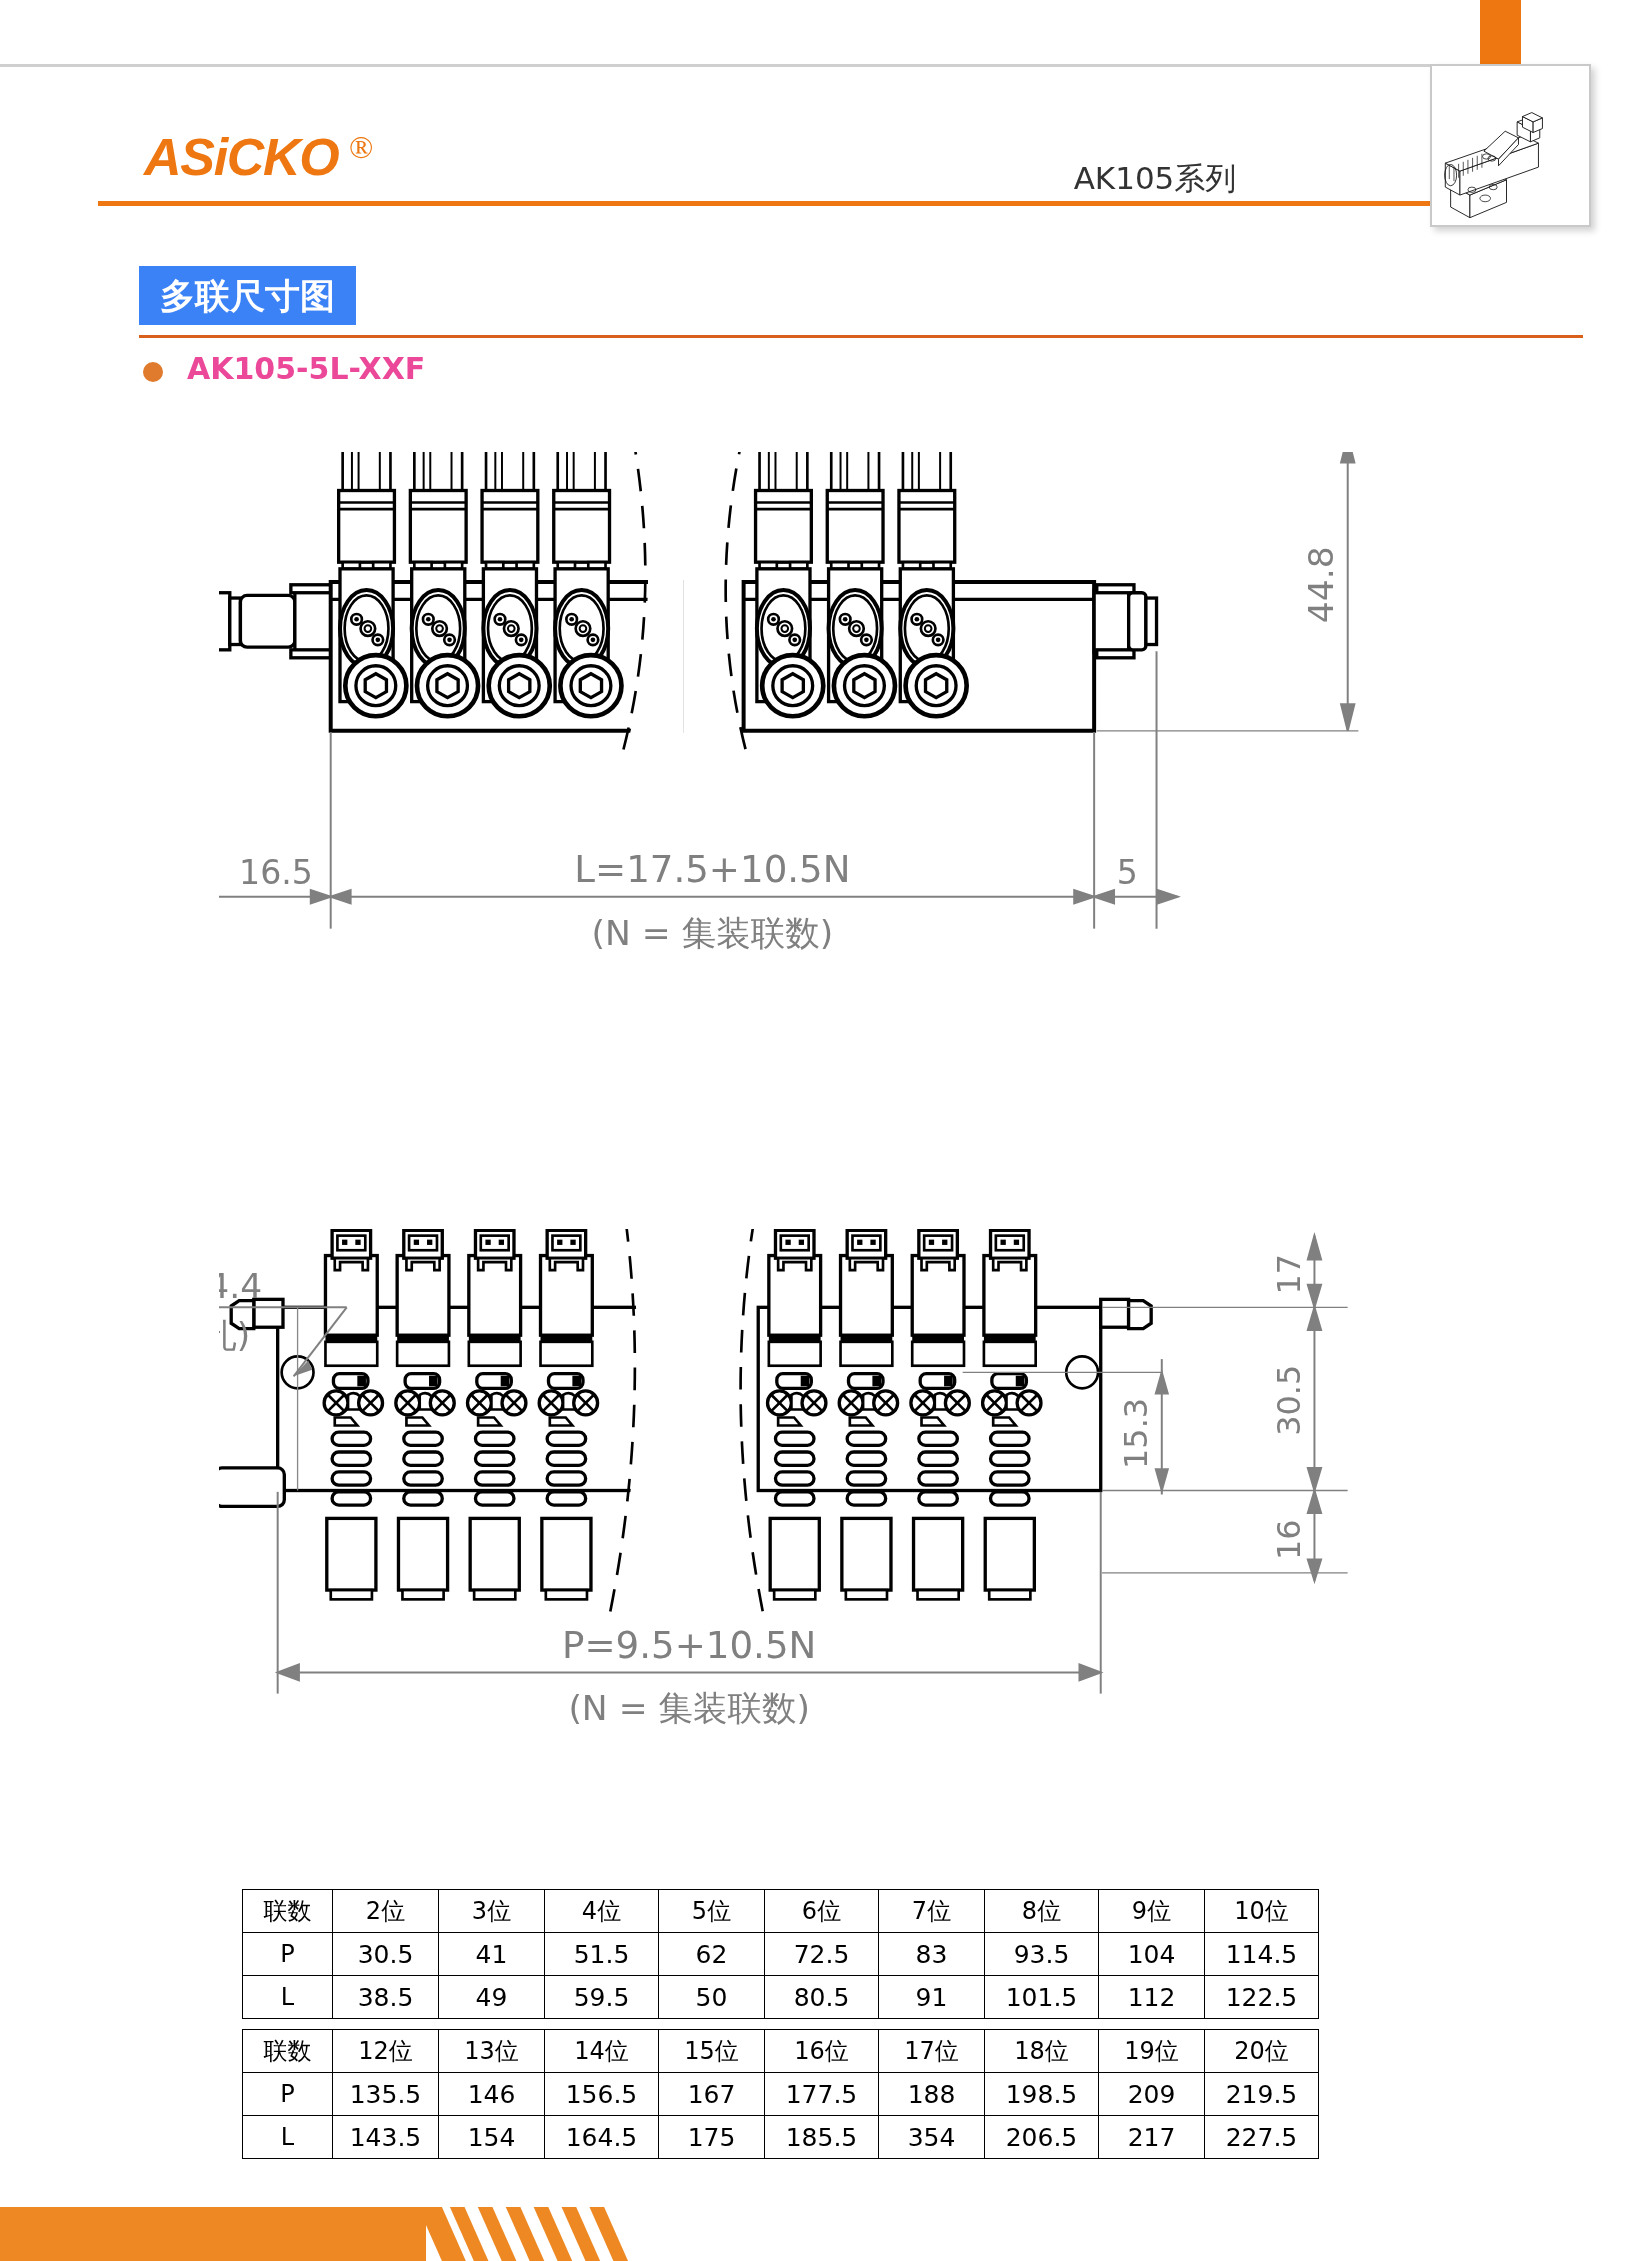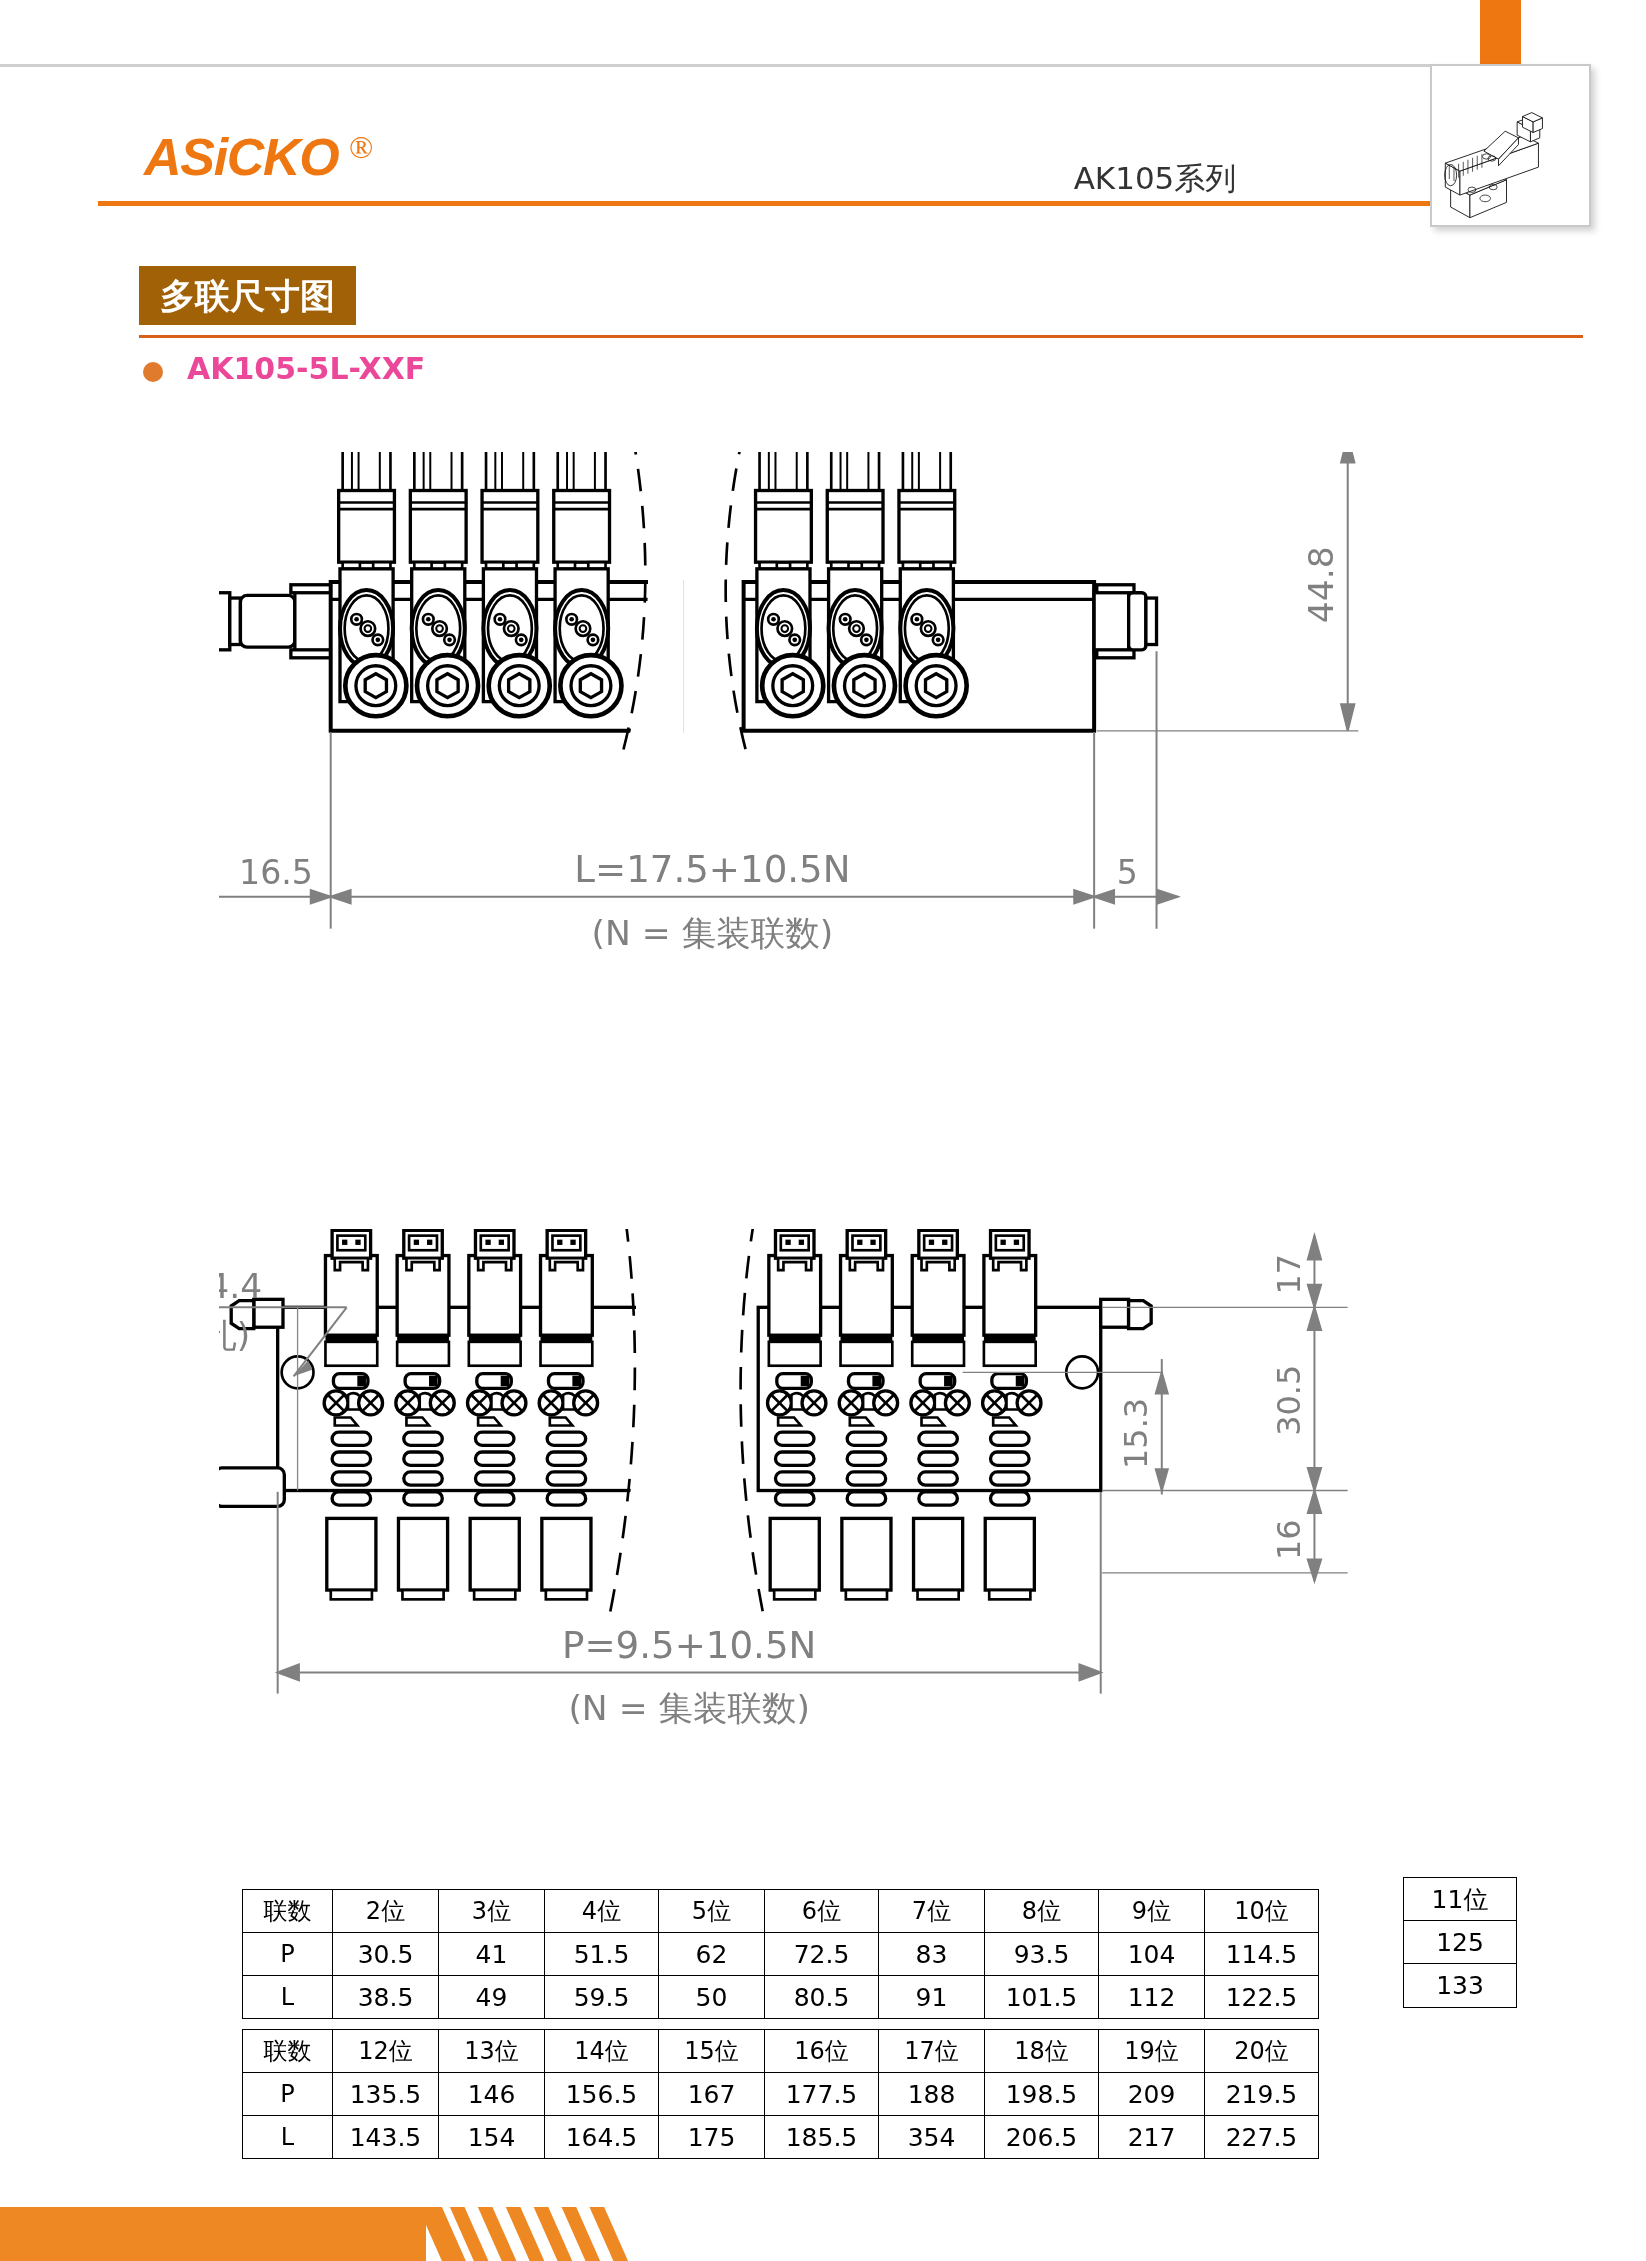--- a/index.html
+++ b/index.html
@@ -54,21 +54,21 @@
     position:absolute; left:1430px; top:64px; width:161px; height:163px;
     border:2px solid #c9c9c9; background:#fff;
     box-shadow: 4px 4px 6.6px rgba(0,0,0,0.18);
     overflow:hidden;
   }
   .prod-box svg { display:block; }
 
   
   .sec-tab {
     position:absolute; left:139px; top:266px;
-    background:#a16207; color:#fff;
+    background:#3b82f6; color:#fff;
     font-size:35px; font-weight:bold;
     padding:12px 21px 10.6px 21px;
     font-family:"DejaVu Sans","Liberation Sans",sans-serif;
     line-height:1.05;
   }
   .sec-rule {
     position:absolute; left:139px; top:335px; width:1444px; height:3.3px;
     background:#d9601a;
   }
   .model-bullet {
@@ -529,25 +529,20 @@
         <td>50</td>
         <td>80.5</td>
         <td>91</td>
         <td>101.5</td>
         <td>112</td>
         <td>122.5</td>
       </tr>
     </tbody>
   </table>
 
-  <div class="ovl-col" style="left:1403px; top:1877px; width:114px;">
-    <div class="ovl-cell">11位</div>
-    <div class="ovl-cell">125</div>
-    <div class="ovl-cell last">133</div>
-  </div>
 
   <table class="tbl" id="tbl2" style="left:242px; top:2029px;">
     <tbody>
       <tr class="hdr">
         <td class="c-lab">联数</td>
         <td class="c-d">12位</td>
         <td class="c-d">13位</td>
         <td class="c-w">14位</td>
         <td class="c-d">15位</td>
         <td class="c-w">16位</td>

